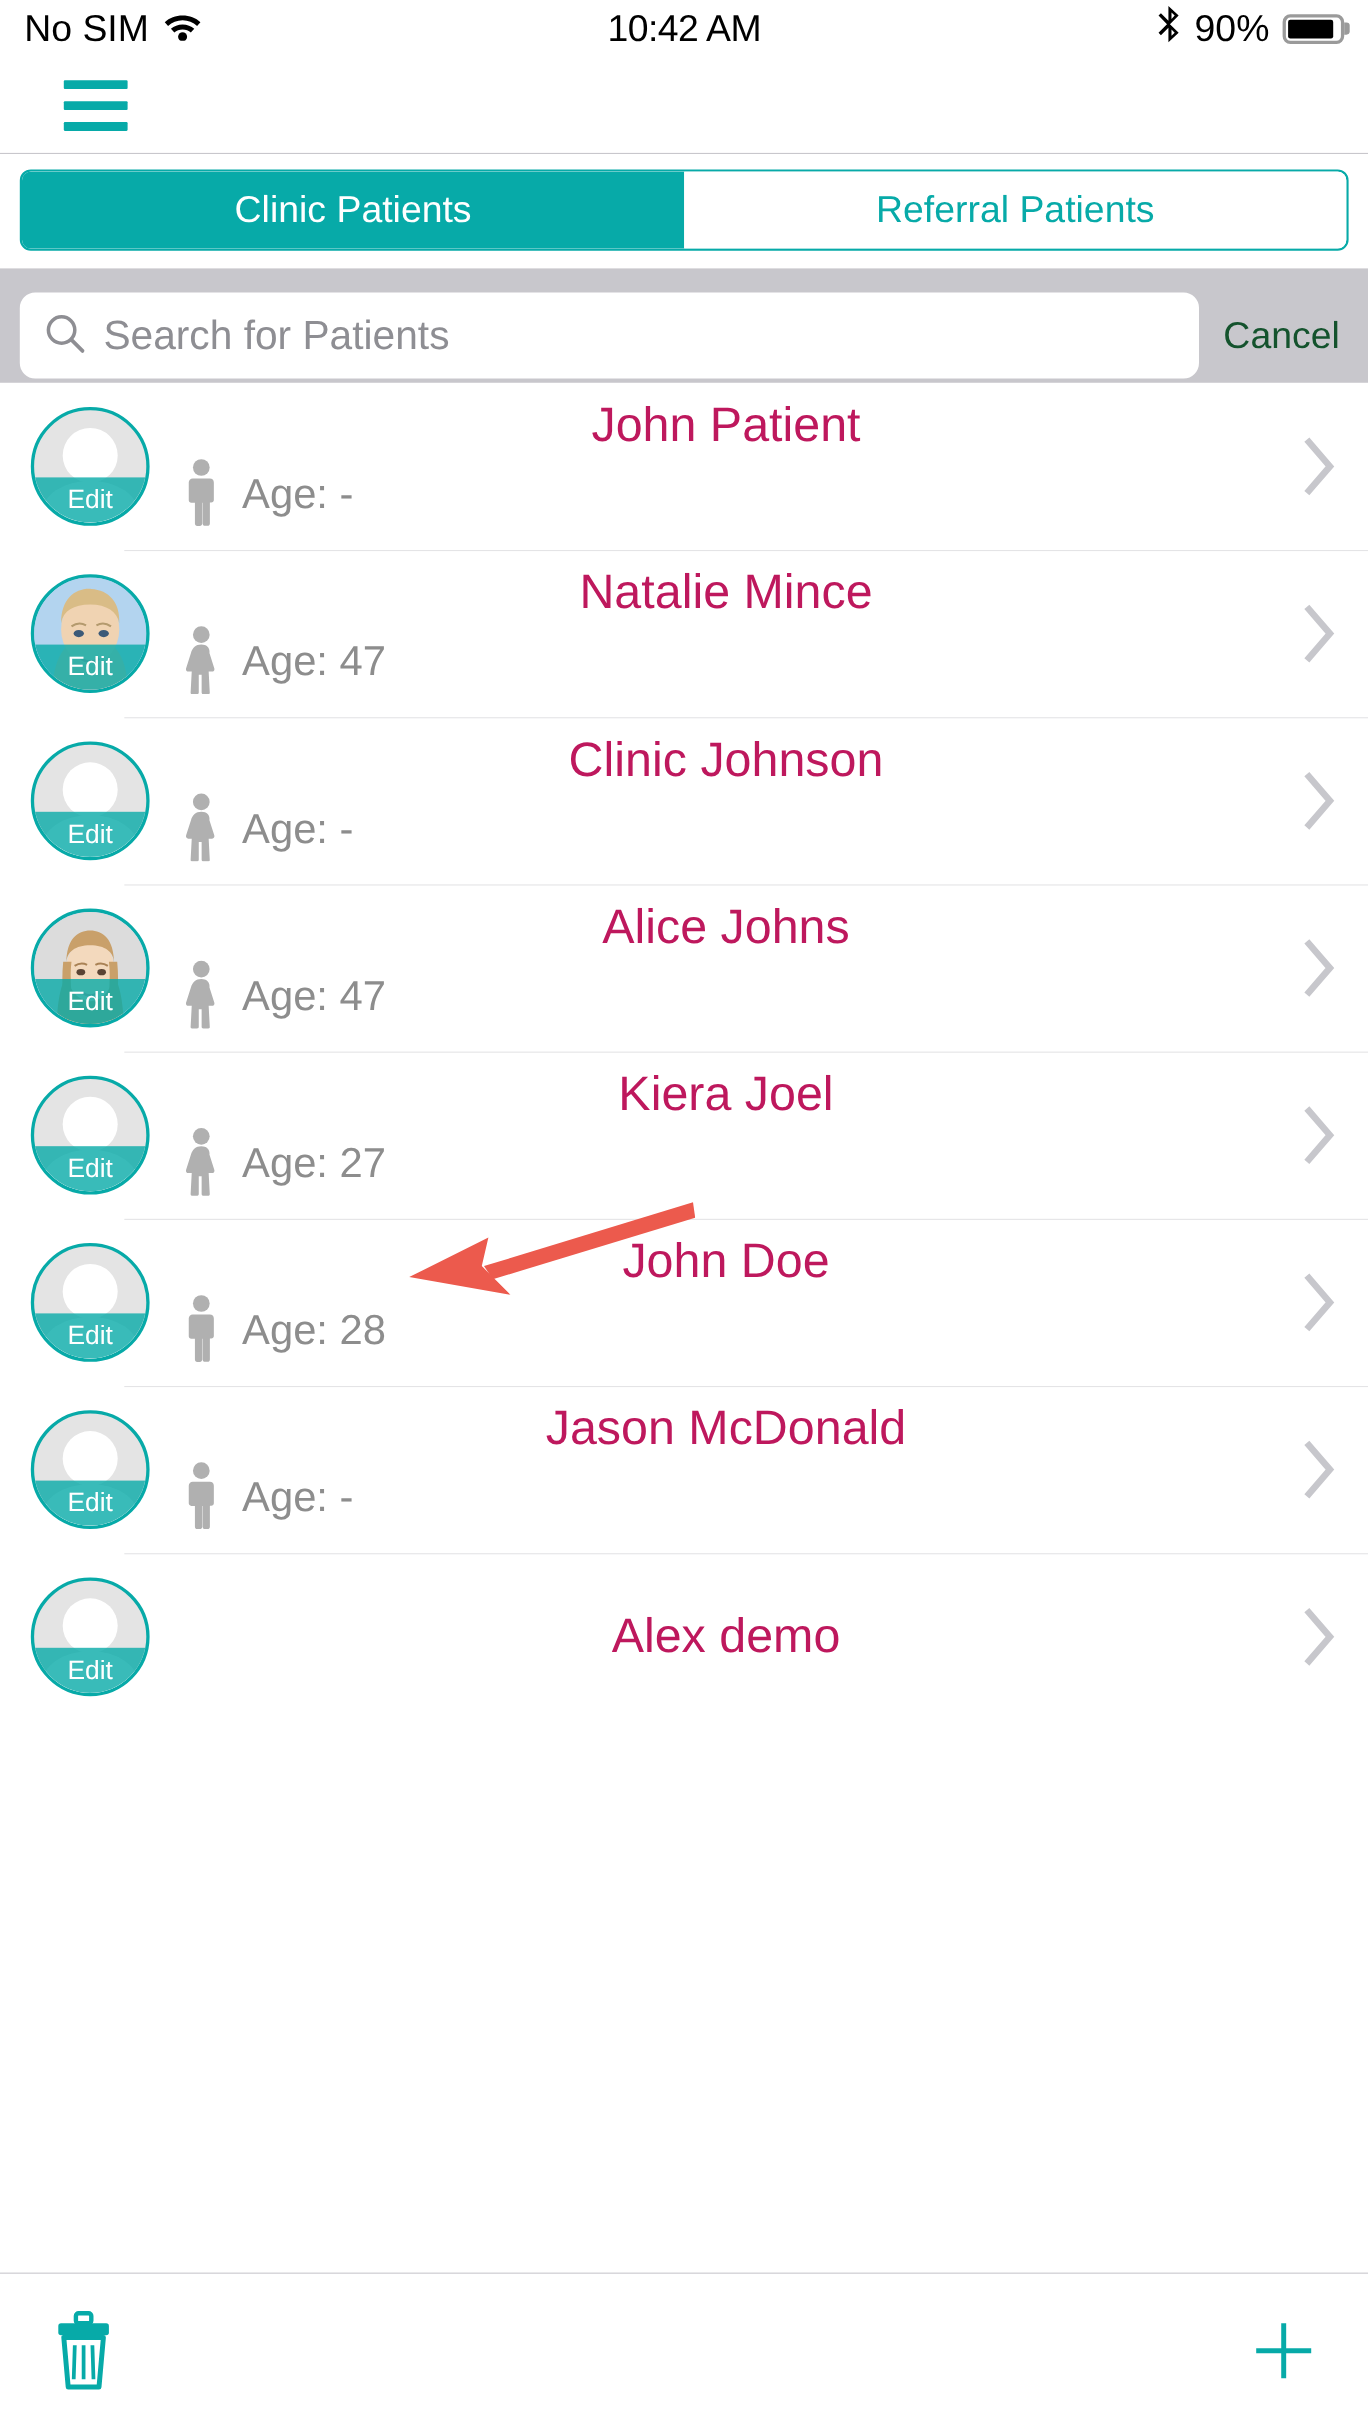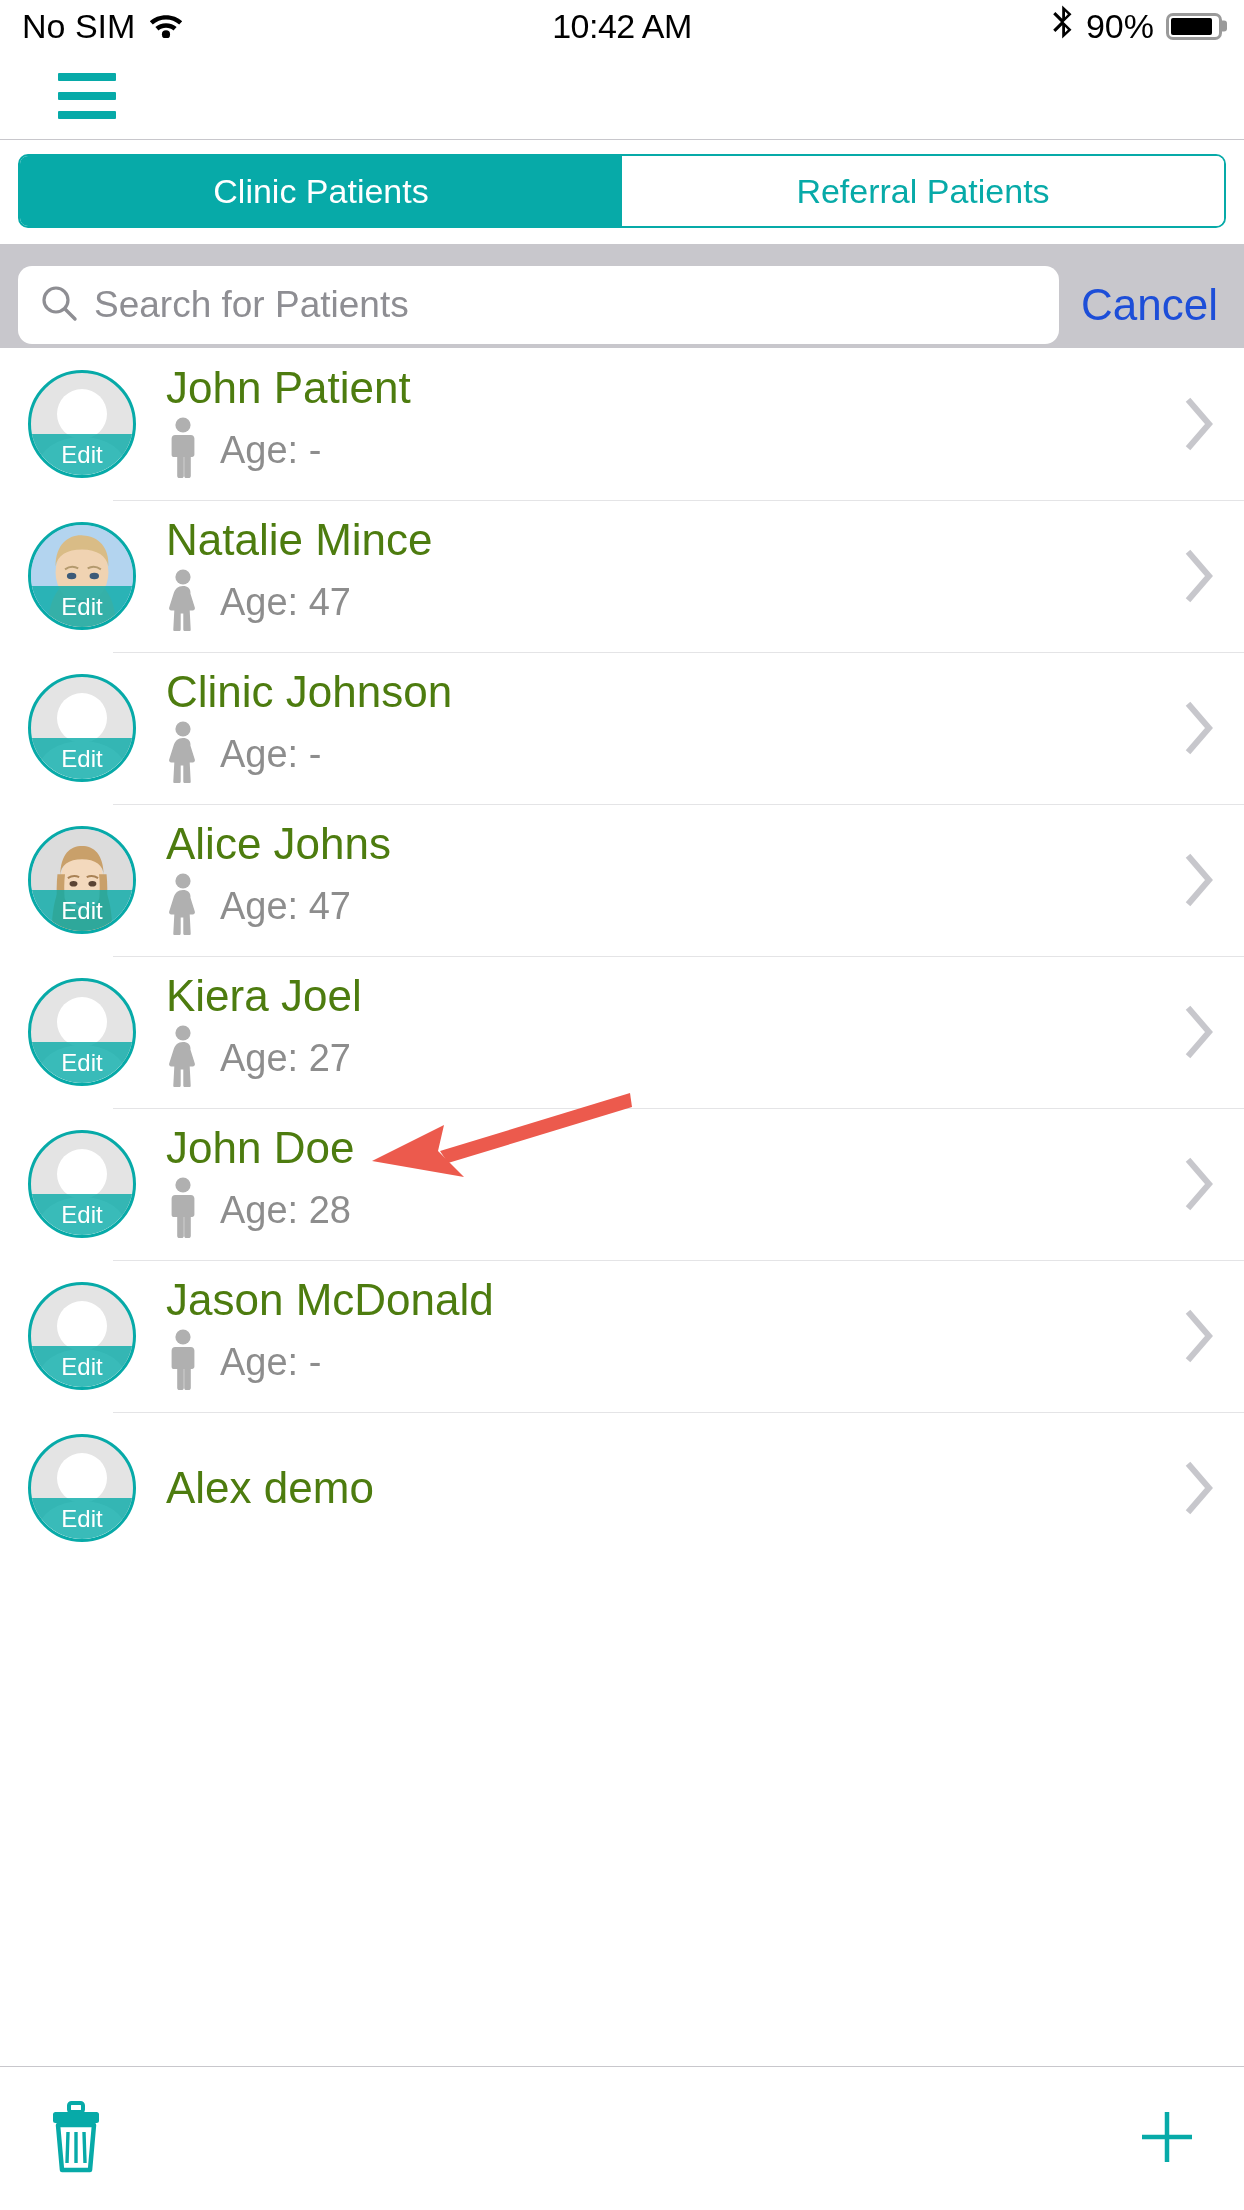--- a/index.html
+++ b/index.html
@@ -80,21 +80,21 @@
     display:flex; align-items:center; padding: 0 22px; gap: 16px;
   }
   .search-icon { flex: 0 0 auto; display:block; }
   .search-input {
     border:none; outline:none; background:transparent; flex:1;
     font-size: 37px; font-family:inherit; color:#000;
   }
   .search-input::placeholder { color:#8e8e93; }
   .cancel-btn {
     background:none; border:none; font-family:inherit;
-    color:#1d4ed8; font-size:44px; cursor:pointer; padding: 0 8px 0 4px;
+    color:#14532d; font-size:34px; cursor:pointer; padding: 0 8px 0 4px;
     white-space:nowrap;
   }
 
   
   .list {
     position:absolute; top: 348px; bottom: 144px; left:0; right:0;
     background:#fff; overflow:hidden;
   }
   .row {
     position:relative; height: 152px; display:flex; align-items:center;
@@ -121,21 +121,21 @@
   .avatar .edit-band {
     position:absolute; left:0; right:0; bottom:0; height: 41px;
     background: rgba(7,170,168,0.80);
     display:flex; align-items:center; justify-content:center;
     color:#fff; font-size: 24px; z-index: 3;
   }
   .avatar.photo { background: #b3d4ef; }
   .avatar .photo-art { position:absolute; inset:0; }
 
   .rowtext { flex:1; padding-left: 30px; display:flex; flex-direction:column; gap: 6px; }
-  .pname { font-size: 44px; color:#4d7c0f; line-height:1.05; }
+  .pname { font-size: 44px; color:#be185d; line-height:1.05;text-align:center; }
   .metarow { display:flex; align-items:center; gap: 20px; }
   .gender-icon { flex:0 0 auto; display:block; }
   .agetext { font-size: 38px; color:#8d8d8d; }
 
   .chevron { flex:0 0 auto; width: 90px; display:flex; justify-content:center; }
 
   
   .toolbar {
     position:absolute; left:0; right:0; bottom:0; height: 144px;
     background:#fff; border-top:1px solid #c8c7cc;

